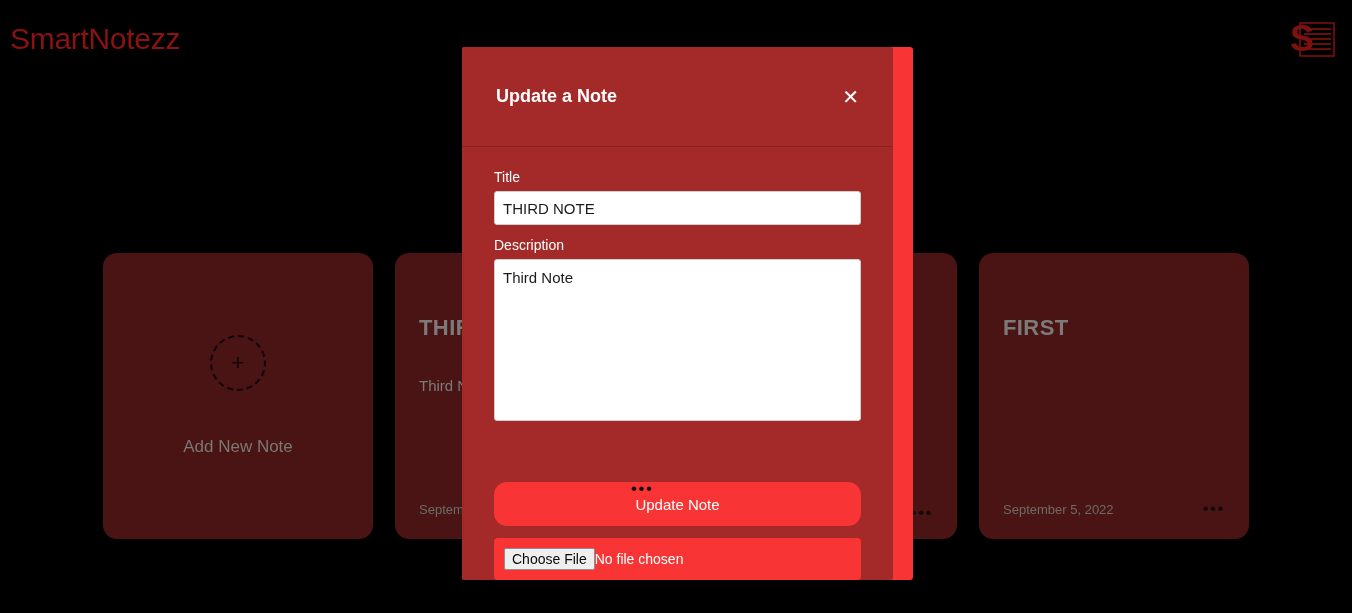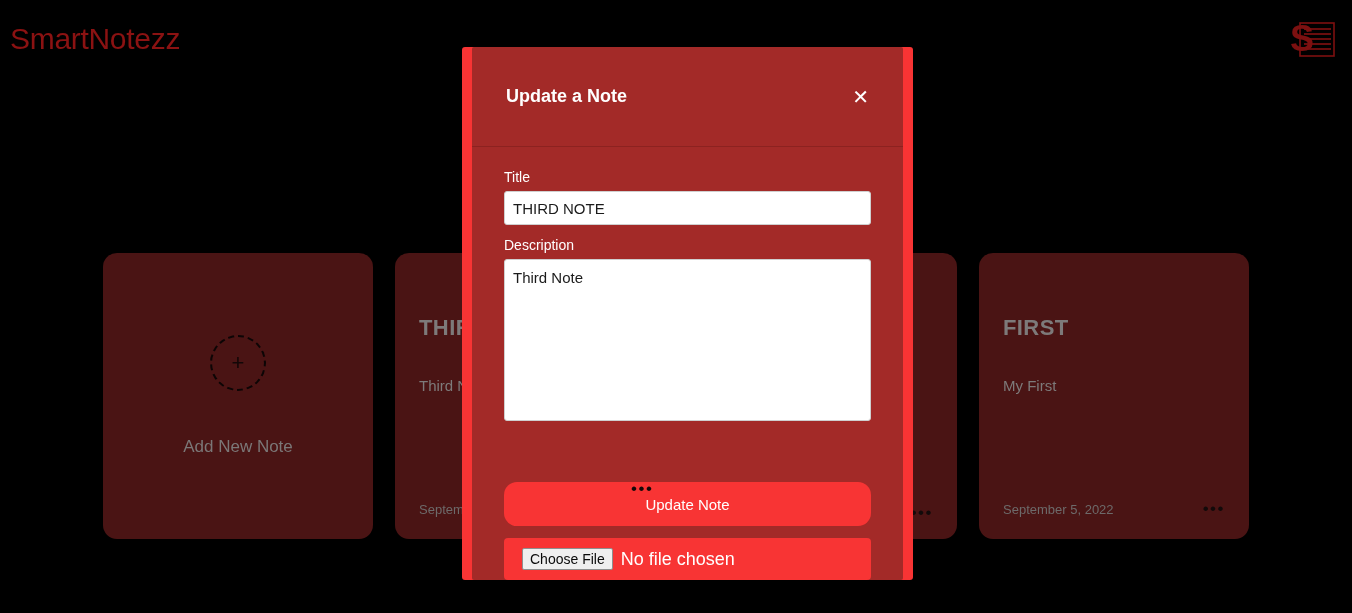--- a/index.html
+++ b/index.html
@@ -165,21 +165,21 @@
   
   .modal-overlay {
     position: absolute;
     left: 462px;
     top: 47px;
     width: 451px;
     height: 533px;
     background: #f83434;
     border-radius: 3px;
     display: flex;
-    justify-content: center;
+    justify-content: flex-start;
   }
 
   .modal {
     width: 431px;
     background: #a32a28;
     height: 533px;
     display: flex;
     flex-direction: column;
     border-radius: 2px;
   }
@@ -275,38 +275,37 @@
   }
 
   .file-row {
     margin-top: 12px;
     width: 100%;
     height: 42px;
     background: #f83434;
     border-radius: 4px;
     display: flex;
     align-items: center;
-    padding: 0 18px;
-    gap: 8px;
+    padding: 0 10px;
   }
 
   .file-btn {
     background: #efefef;
     border: 1px solid #8f8f8f;
     border-radius: 2px;
     padding: 2px 7px;
     font-family: "Liberation Sans", sans-serif;
     font-size: 14px;
     color: #0a0a0a;
     cursor: pointer;
   }
 
   .file-status {
     color: #ffffff;
-    font-size: 18px;
+    font-size: 14px;
   }
 
   
   .bleed-dots {
     position: absolute;
     left: 631px;
     top: 485px;
     color: #140909;
     font-size: 17px;
     letter-spacing: 1.5px;
@@ -359,21 +358,20 @@
       <div class="note-title"></div>
       <div class="note-desc"></div>
       <div class="note-footer">
         <span class="note-date"></span>
         <span class="note-menu">•••</span>
       </div>
     </div>
 
     <div class="note-card">
       <div class="note-title">FIRST</div>
-      <div class="note-desc">My First</div>
       <div class="note-footer">
         <span class="note-date">September 5, 2022</span>
         <span class="note-menu">•••</span>
       </div>
     </div>
 
   </div>
 
   <div class="modal-overlay">
     <div class="modal">

